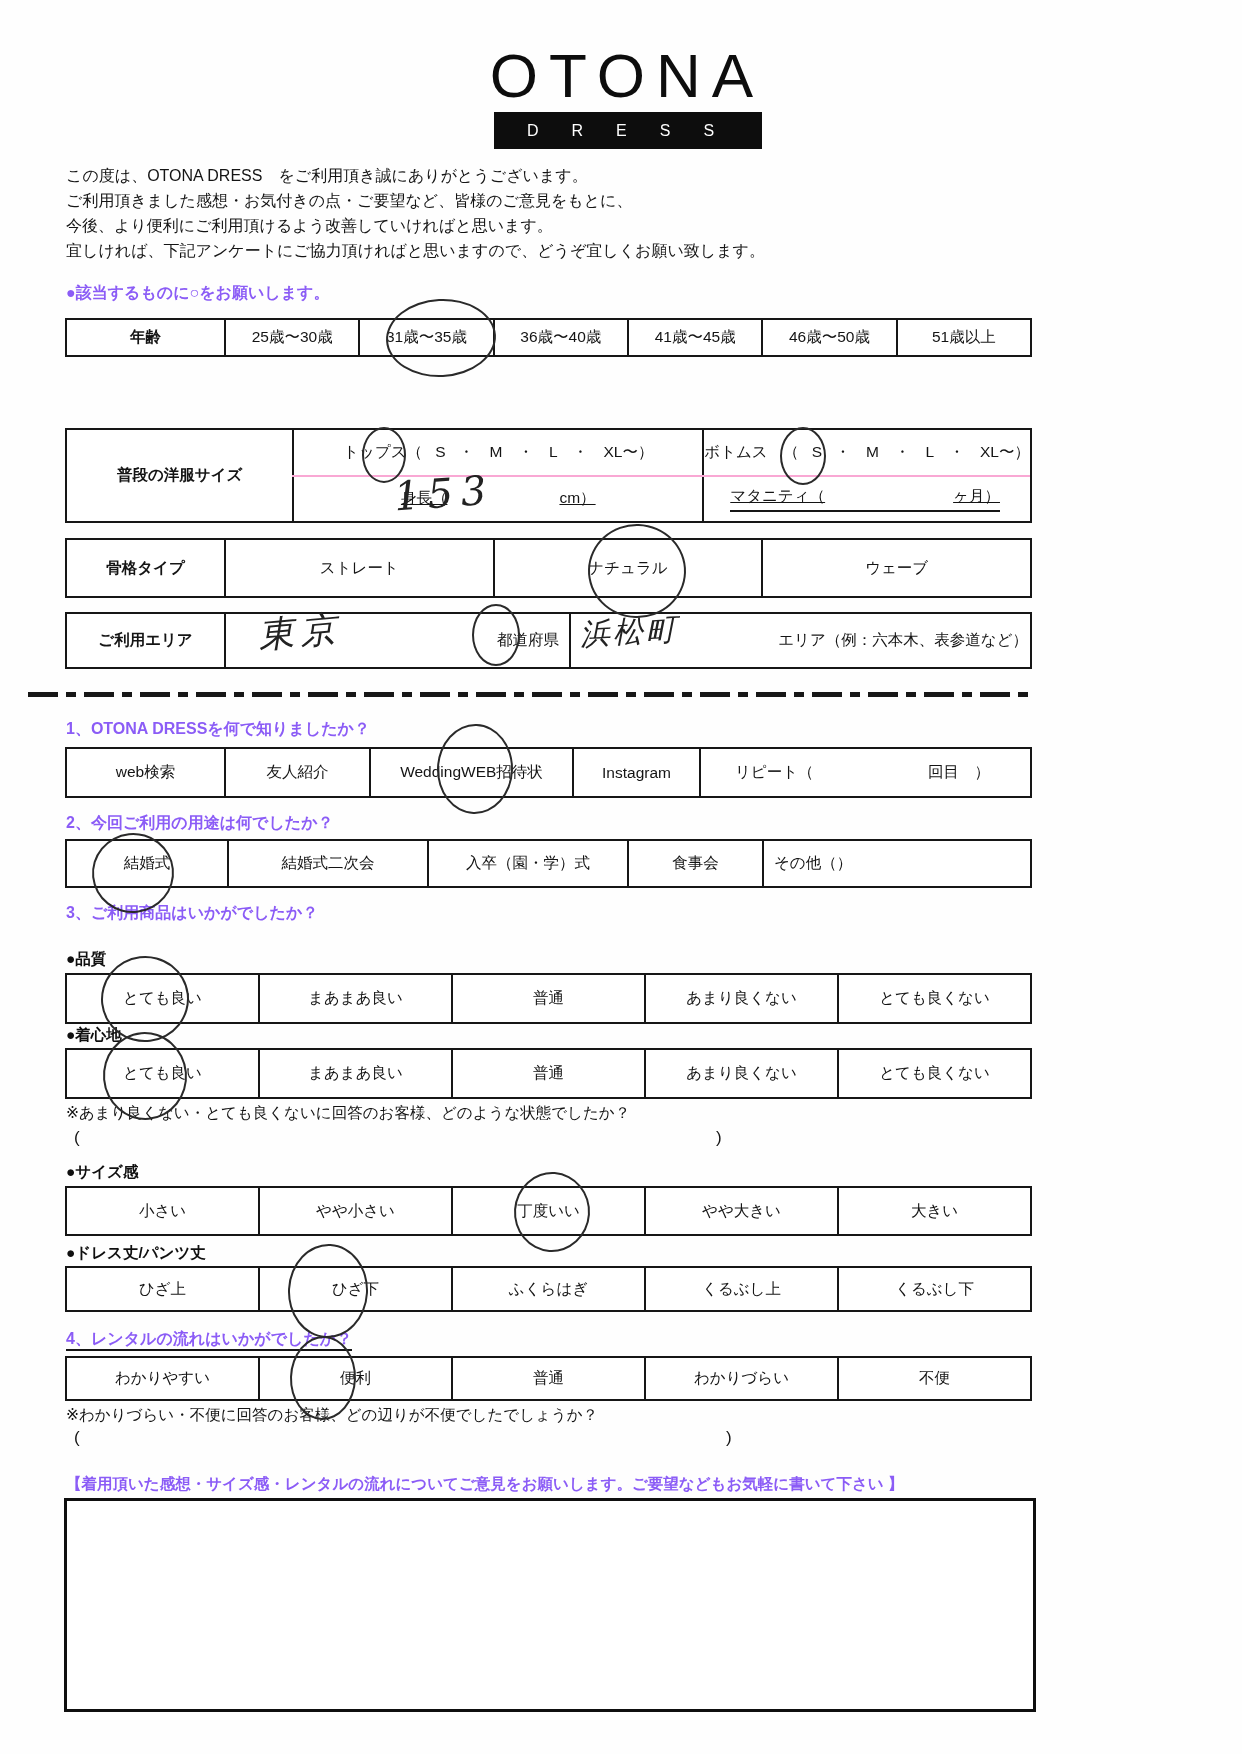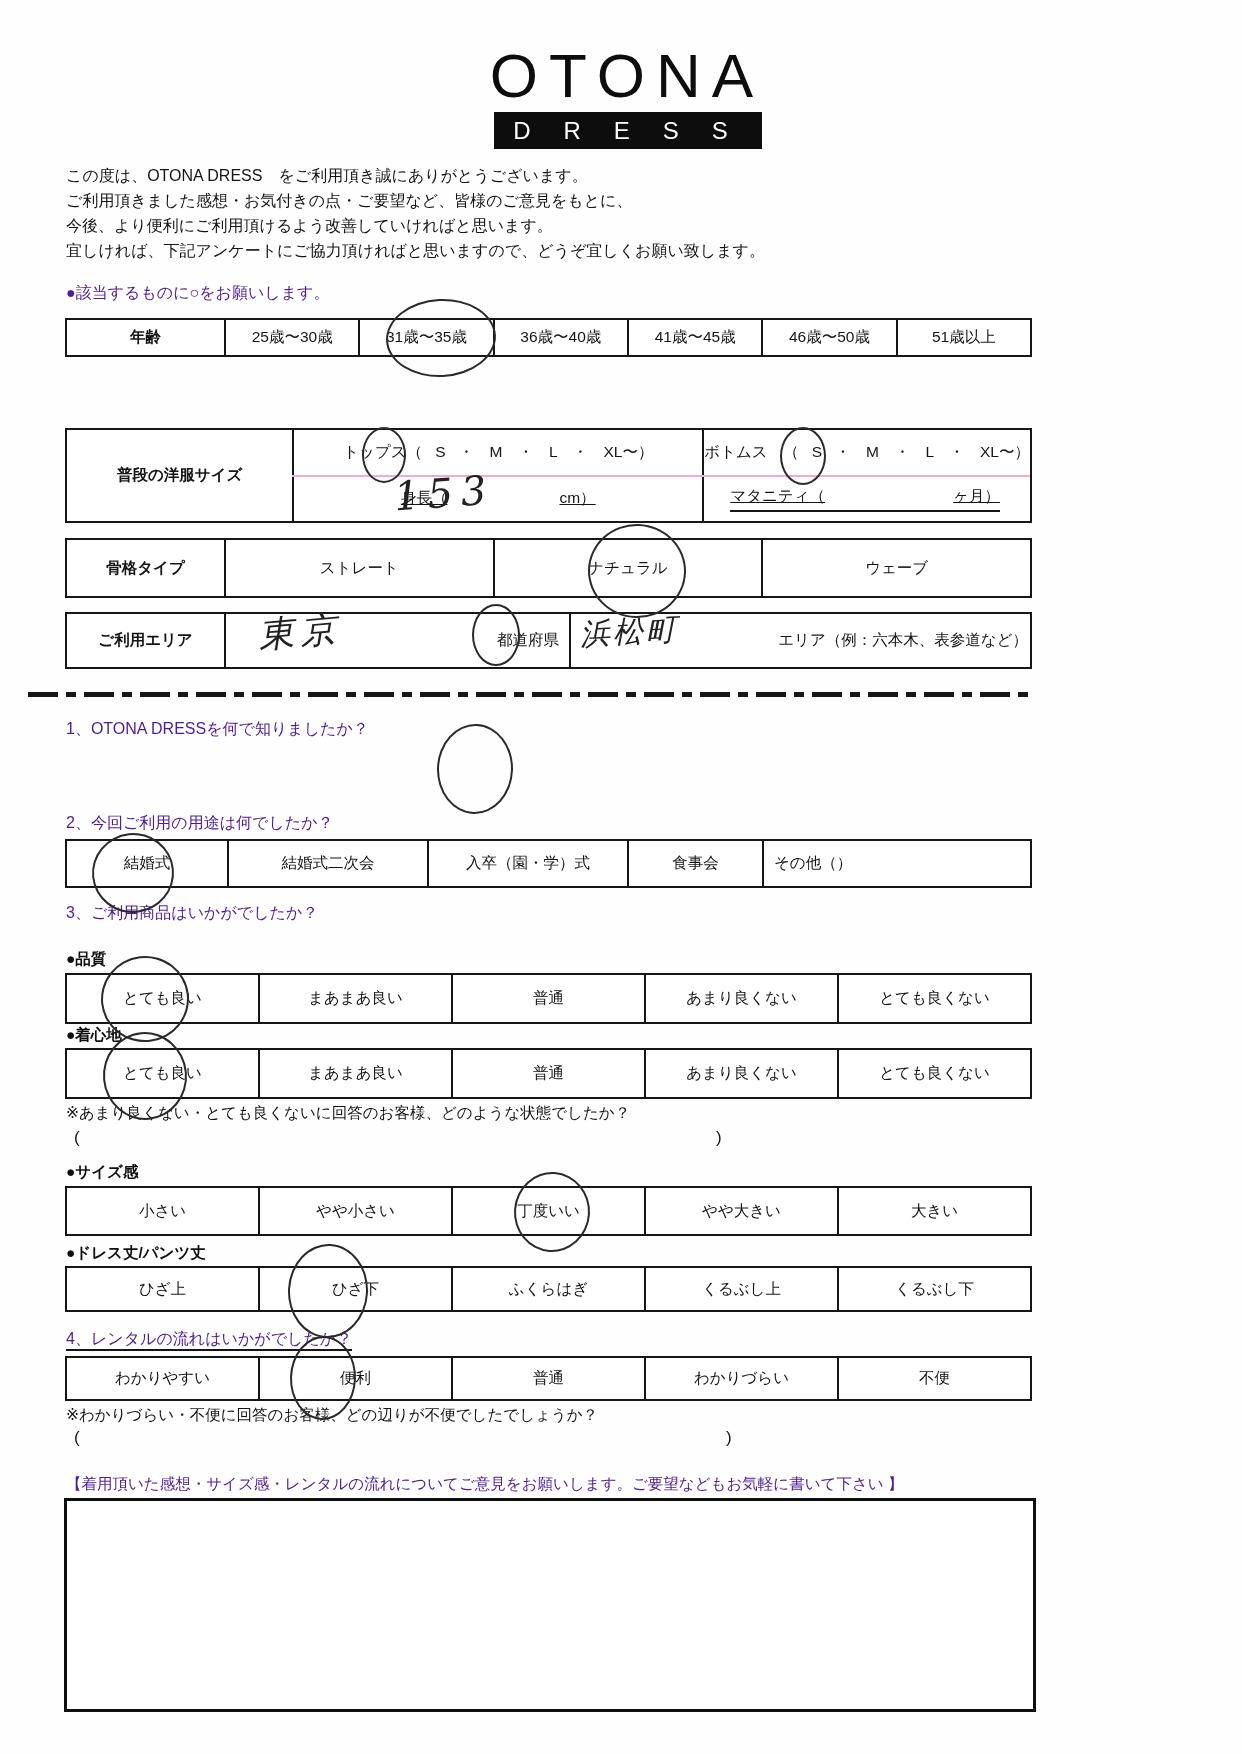--- a/index.html
+++ b/index.html
@@ -6,25 +6,25 @@
   .page{
     position:relative;width:1242px;height:1754px;background:#fefefe;
     font-family:"Liberation Sans","DejaVu Sans",sans-serif;color:#141414;
     margin:0 auto;overflow:hidden;
   }
   
   .logo-otona{position:absolute;left:482px;top:40px;width:290px;text-align:center;
     font-size:62px;letter-spacing:11px;font-weight:400;color:#0d0d0d;}
   .logo-bar{position:absolute;left:494px;top:112px;width:268px;height:37px;background:#0d0d0d;
     color:#fff;display:flex;align-items:center;justify-content:center;
-    font-size:24px;letter-spacing:33px;padding-left:18px;box-sizing:border-box;overflow:hidden;}
+    font-size:16px;letter-spacing:33px;padding-left:18px;box-sizing:border-box;overflow:hidden;}
   
   .intro{position:absolute;left:66px;top:163px;font-size:16px;line-height:25px;}
   
-  .h-bold{position:absolute;font-weight:normal;font-size:16px;color:#4c1d95;}
+  .h-bold{position:absolute;font-weight:bold;font-size:16px;color:#8b5cf6;}
   .sub-lbl{position:absolute;font-weight:bold;font-size:15.5px;color:#0f0f0f;}
   
   .tbl{position:absolute;left:65px;width:967px;display:flex;border:2px solid #161616;
     box-sizing:border-box;background:#fff;}
   .cell{border-left:2px solid #161616;display:flex;align-items:center;justify-content:center;
     font-size:15.5px;box-sizing:border-box;white-space:nowrap;}
   .cell.first{border-left:none;}
   .hdr{font-weight:bold;font-size:15.5px;}
   .opt{flex:1;}
   .sizegrid{flex:1;display:flex;flex-direction:column;}
@@ -124,20 +124,30 @@
       <span>都道府県</span>
     </div>
     <div class="cell" style="flex:1;justify-content:flex-end;padding-right:2px;">
       <span>エリア（例：六本木、表参道など）</span>
     </div>
   </div>
 
   <div class="divider"></div>
 
   <div class="h-bold" style="left:66px;top:719px;">1、OTONA DRESSを何で知りましたか？</div>
+  <div class="tbl" style="top:747px;height:51px;">
+    <div class="cell first" style="width:157px;">web検索</div>
+    <div class="cell" style="width:145px;">友人紹介</div>
+    <div class="cell" style="width:203px;">WeddingWEB招待状</div>
+    <div class="cell" style="width:127px;">Instagram</div>
+    <div class="cell" style="flex:1;justify-content:space-between;padding:0 40px 0 34px;">
+      <span>リピート（</span>
+      <span>回目　）</span>
+    </div>
+  </div>
 
   <div class="h-bold" style="left:66px;top:813px;">2、今回ご利用の用途は何でしたか？</div>
   <div class="tbl" style="top:839px;height:49px;">
     <div class="cell first" style="width:160px;">結婚式</div>
     <div class="cell" style="width:200px;">結婚式二次会</div>
     <div class="cell" style="width:200px;">入卒（園・学）式</div>
     <div class="cell" style="width:135px;">食事会</div>
     <div class="cell" style="flex:1;justify-content:flex-start;padding:0 16px 0 10px;">
       <span>その他（</span>
       <span>）</span>

